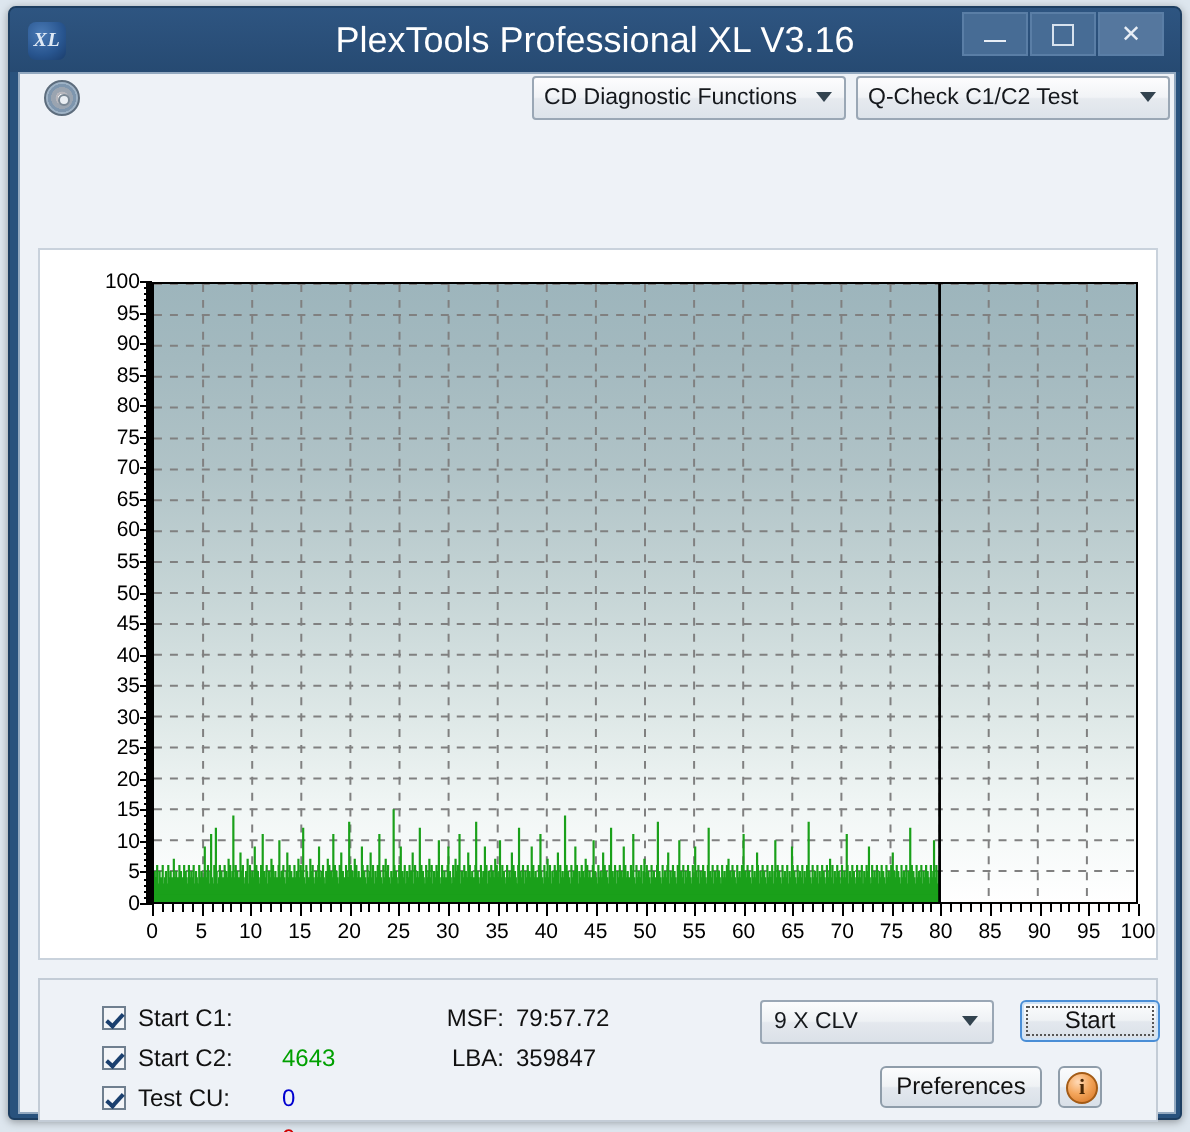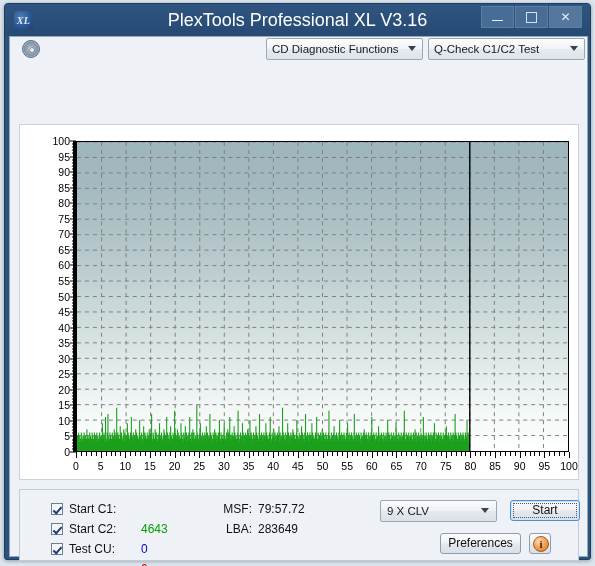--- a/index.html
+++ b/index.html
@@ -665,21 +665,21 @@
         <span class="lbl">Test CU:</span>
         <span class="val" style="color: rgb(208, 0, 0);">0</span>
       </div>
 
       <div class="kv" id="kv-msf">
         <span class="k">MSF:</span>
         <span class="v">79:57.72</span>
       </div>
       <div class="kv" id="kv-lba">
         <span class="k">LBA:</span>
-        <span class="v">283649</span>
+        <span class="v">359847</span>
       </div>
 
       <div id="combo-speed">
         <span>9 X CLV</span>
         <span class="arrow"></span>
       </div>
 
       <div class="btn" id="btn-prefs">Preferences</div>
       <div class="btn" id="btn-start">
         <span class="inner">Start</span>

